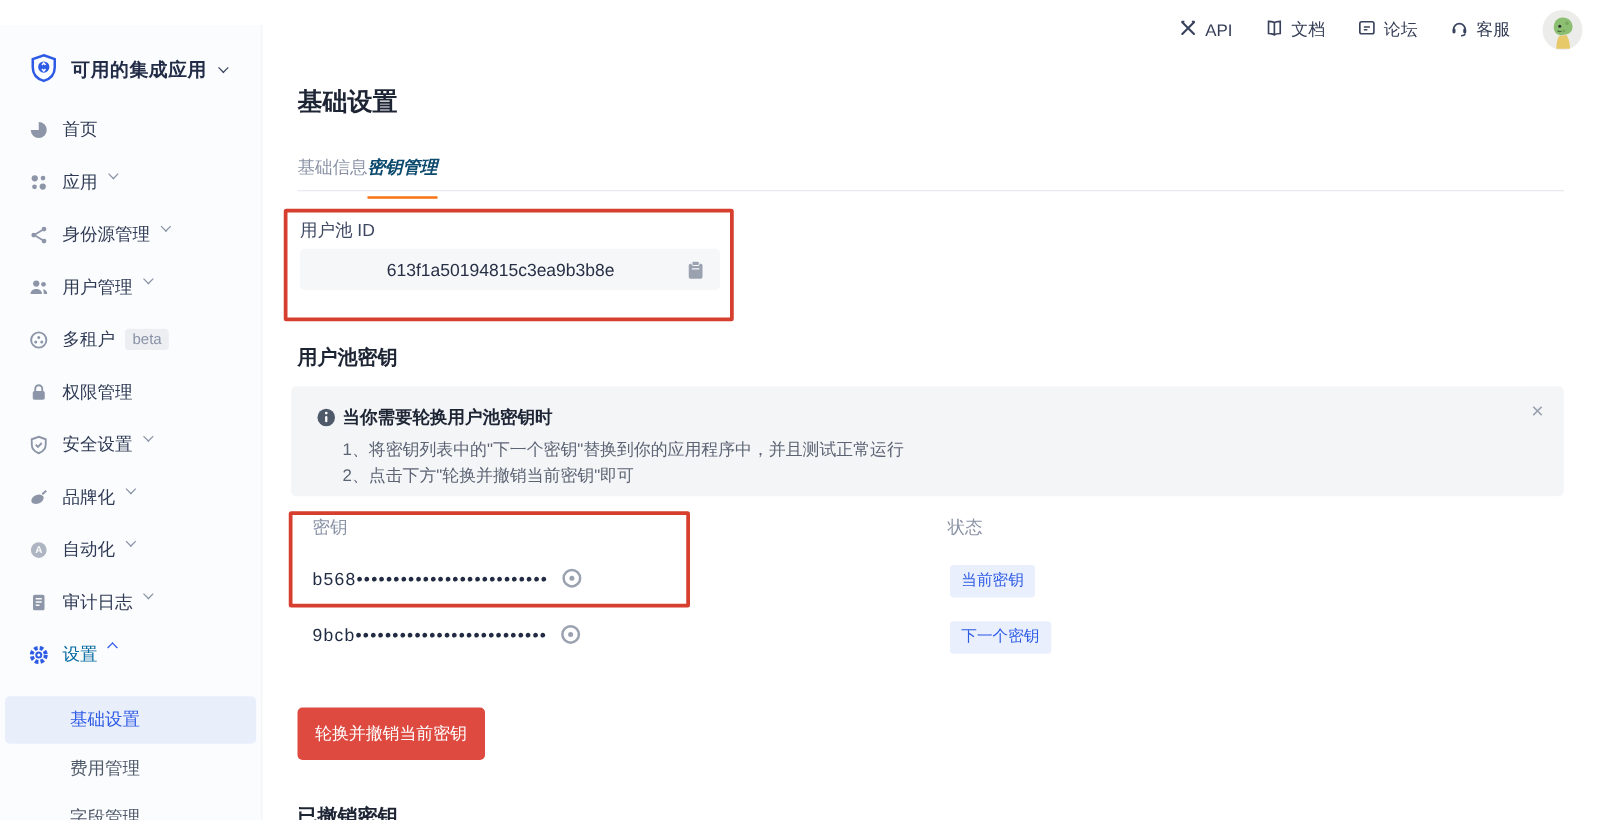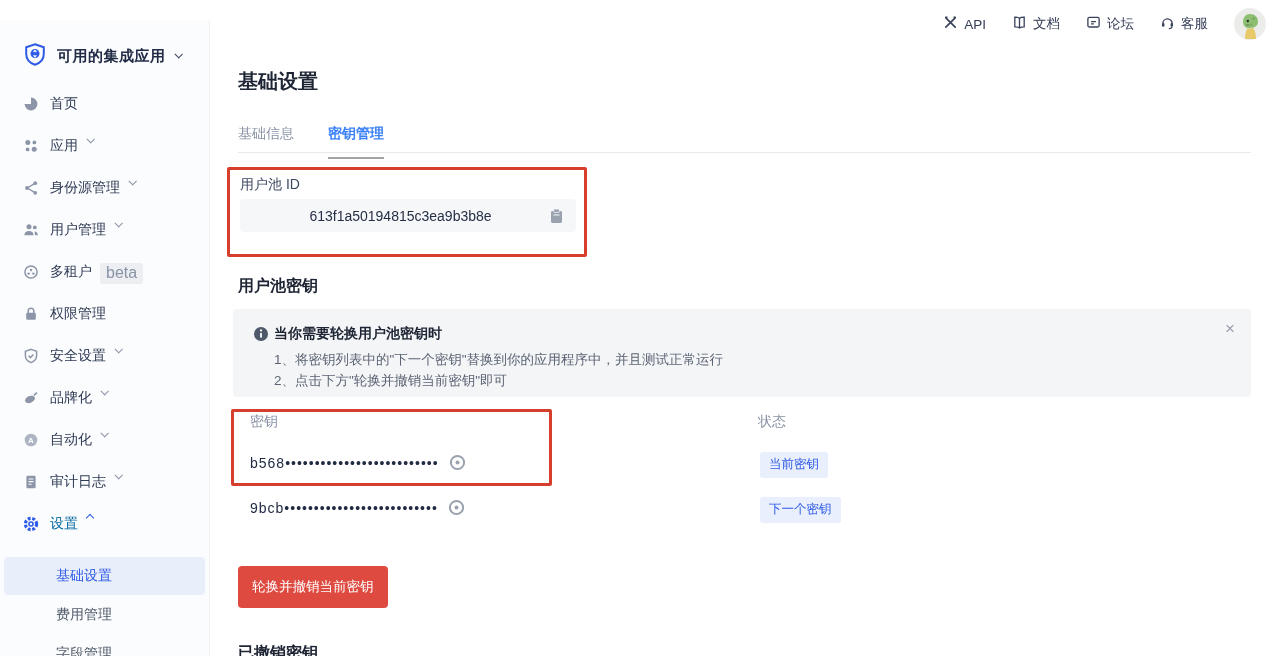--- a/index.html
+++ b/index.html
@@ -21,21 +21,21 @@
   .nav-item {
     display:flex; align-items:flex-start; height:42px; padding-left:22px;
     color:#2f3a55; cursor:pointer; font-size:14px;
   }
   .nav-item .nicon { width:17px; height:17px; margin-right:11px; display:flex; align-items:center; justify-content:center; }
   .nav-item.active, .nav-item.active .label { color:#0369a1; }
   .cv { display:inline-block; width:6px; height:6px; border-right:1.6px solid #8a93a6;
         border-bottom:1.6px solid #8a93a6; transform:rotate(45deg) translateY(-1px); margin-left:9px; margin-bottom:3px;}
   .cv.up { transform:rotate(-135deg); border-color:#2e5be5; margin-bottom:-2px; }
   .beta {
-    margin-left:8px; background:#eceef2; color:#8a93a6; font-size:16px;
+    margin-left:8px; background:#eceef2; color:#8a93a6; font-size:12px;
     padding:1px 6px 2px; border-radius:3px;
   }
   .sub-item {
     height:39px; display:flex; align-items:center; padding-left:56px;
     color:#4e5969; cursor:pointer; font-size:14px;
   }
   .sub-item.active {
     background:#e9eefb; color:#2e5be5; border-radius:4px;
     margin:0 4px; padding-left:52px; height:38px;
   }
@@ -44,23 +44,23 @@
     position:absolute; top:8px; right:14px; display:flex; align-items:center; gap:26px;
   }
   .tlink { display:flex; align-items:center; gap:6px; color:#333c55; font-size:13.5px; cursor:pointer; }
   .avatar {
     width:32px; height:32px; border-radius:50%; overflow:hidden; background:#ececea;
     cursor:pointer; display:flex; align-items:flex-end; justify-content:center;
   }
   
   .main { position:absolute; left:210px; top:0; width:1070px; height:656px; background:#fff; }
   .page-title { position:absolute; left:28px; top:68px; font-size:20px; font-weight:bold; color:#1d2433; }
-  .tabs { position:absolute; left:28px; top:125px; display:flex; gap:34px; }
+  .tabs { position:absolute; left:28px; top:125px; display:flex; }
   .tab { font-size:14px; color:#8a93a6; padding-bottom:14px; cursor:pointer; }
-  .tab.active { color:#3b82f6; font-weight:bold; border-bottom:2px solid #a3a3a3; }
+  .tab.active { color:#0c4a6e; font-weight:bold; border-bottom:2px solid #f97316;font-style:italic; }
   .tab-divider { position:absolute; left:28px; width:1013px; top:152px; height:1px; background:#e8eaef; }
   .field-label { position:absolute; left:30px; top:176px; font-size:14px; color:#3d4861; }
   .id-input {
     position:absolute; left:30px; top:199px; width:336px; height:33px;
     background:#f6f7f9; border-radius:4px; display:flex; align-items:center;
     padding:0 12px; cursor:text;text-align:center;
   }
   .id-value { font-size:14px; color:#272f45; flex:1; }
   .copy-btn { cursor:pointer; display:flex; }
   .sec-title { position:absolute; left:28px; top:276px; font-size:16px; font-weight:bold; color:#1d2433; }

